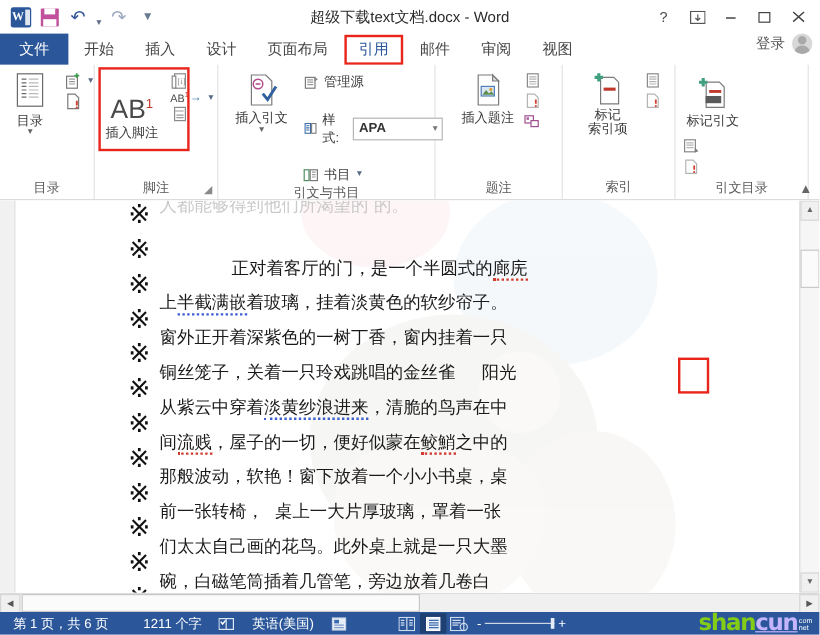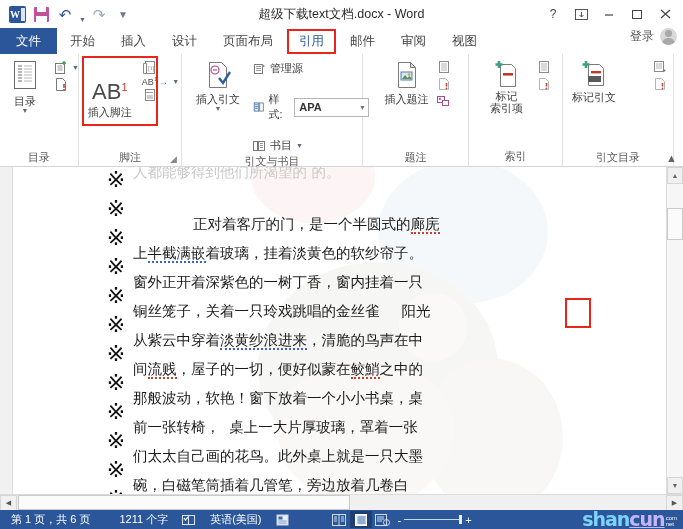--- a/index.html
+++ b/index.html
@@ -110,21 +110,21 @@
              align-items:center;font-size:11px;padding:0 4px;gap:0px;position:relative;}
   .sitem{padding:0 7px;display:flex;align-items:center;gap:4px;white-space:nowrap;}
   .viewbtn{width:22px;height:17px;display:flex;align-items:center;justify-content:center;}
   .viewbtn.sel{background:#1f3f73;}
   .zoomwrap{display:flex;align-items:center;gap:3px;padding:0 4px;}
   .zline{width:58px;height:1px;background:#cdd7e6;position:relative;}
   .zhandle{position:absolute;right:0;top:-4px;width:3px;height:9px;background:#e6ecf5;}
   .shancun{margin-left:auto;display:flex;align-items:flex-end;padding-right:2px;}
   .sc-text{font-family:"DejaVu Sans",sans-serif;font-weight:bold;font-size:19px;
            letter-spacing:-1px;line-height:17px;}
-  .sc-g{color:#7dd3fc;} .sc-o{color:#c4b5fd;text-decoration:underline;}
+  .sc-g{color:#84cc16;} .sc-o{color:#c4b5fd;text-decoration:underline;}
   .sc-net{display:flex;flex-direction:column;font-size:6px;line-height:6px;margin-left:1px;
           padding-bottom:1px;}
   .sc-net i{font-style:normal;}
 </style>
 </head>
 <body>
 
 <div class="app">
 
   <div class="titlebar">
@@ -371,21 +371,21 @@
               <path d="M10.5 6v3.5" stroke="#d04030" stroke-width="1.5"></path>
               <circle cx="10.5" cy="11.3" r="0.9" fill="#d04030"></circle>
             </svg>
           </div>
         </div>
       </div>
       <div class="rgroup-label">索引</div>
     </div>
 
     <div class="rgroup" style="width:110px;border-right:1px solid #e3e3e3;">
-      <div class="rgroup-body" style="justify-content:space-between;">
+      <div class="rgroup-body" style="justify-content:center;flex-direction:column;">
         <div class="bigbtn">
           <svg class="ic" width="30" height="30" viewBox="0 0 30 30">
             <path d="M9.5 4.5h11l4 4v17h-15z" fill="#fff" stroke="#7a7a7a"></path>
             <rect x="12" y="11" width="10" height="2.4" fill="#c0392b"></rect>
             <rect x="9" y="16" width="13" height="6" fill="#5a5a5a"></rect>
             <path d="M7 1v7M3.5 4.5h7" stroke="#3f9f7f" stroke-width="2.6"></path>
           </svg>
           <span class="lbl">标记引文</span>
         </div>
         <div class="smallcol" style="gap:3px;padding-top:2px;">

